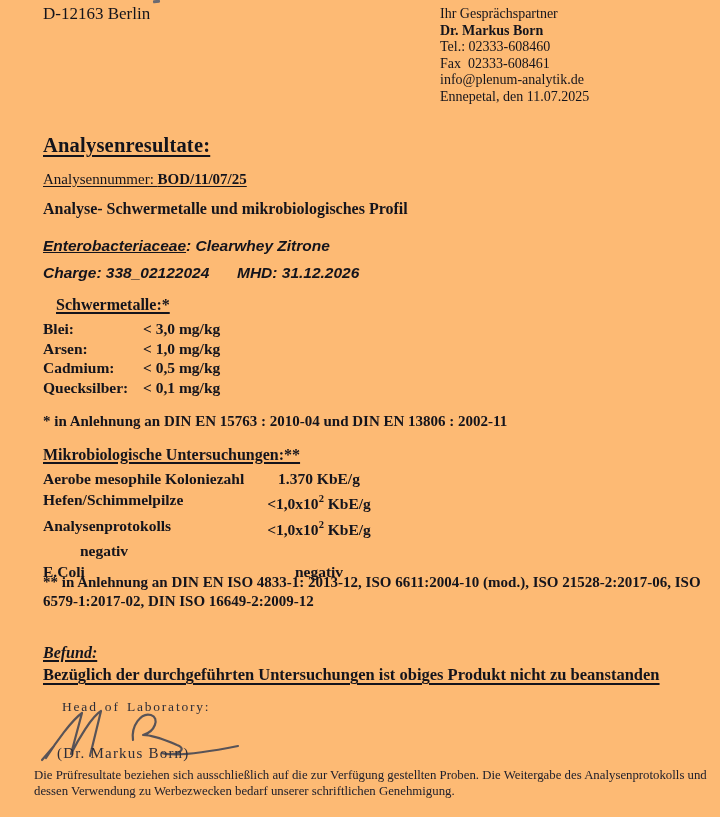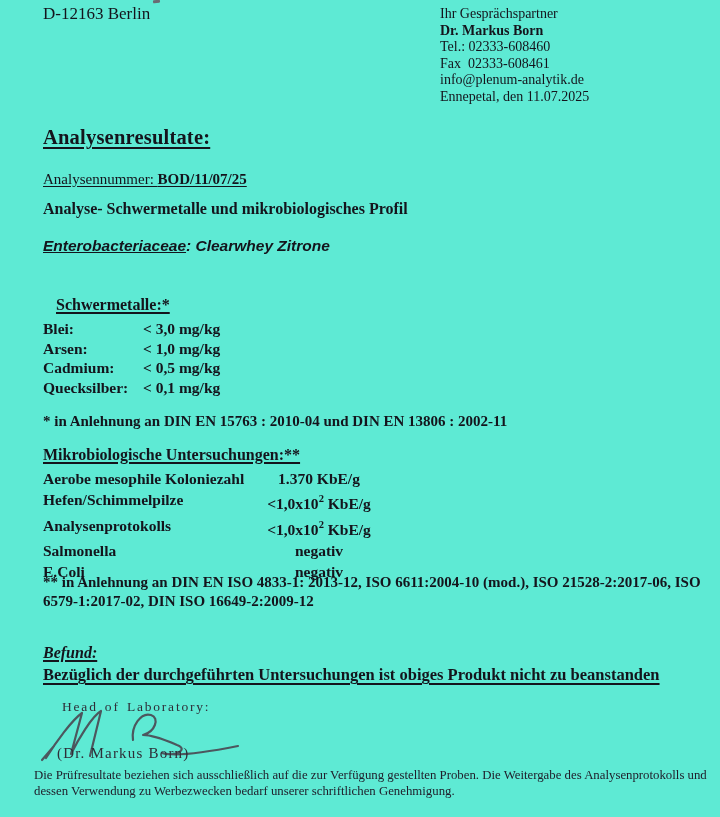--- a/index.html
+++ b/index.html
@@ -1,32 +1,32 @@
 <!DOCTYPE html>
 <html><head>
 <meta charset="utf-8">
 <style>
   html,body{margin:0;padding:0;background:#fff;}
   .page{
-    position:relative;width:720px;height:817px;background:#5eead4;overflow:hidden;
+    position:relative;width:720px;height:817px;background:#fdba74;overflow:hidden;
     font-family:"Liberation Serif","DejaVu Serif",serif;color:#14141c;
   }
   .abs{position:absolute;}
   .b{font-weight:bold;}
   .u{text-decoration:underline;}
   .pre{white-space:pre;}
 
   .scan-mark{left:153px;top:0;width:7px;height:3px;background:#6a6a72;border-radius:1px;transform:rotate(-8deg);}
 
   .sender{left:43px;top:4px;font-size:17px;}
 
   .contact{left:440px;top:6px;font-size:14px;line-height:16.5px;}
   .contact div{white-space:pre;}
 
-  .title{left:43px;top:126px;font-size:20.5px;font-weight:bold;letter-spacing:.2px;
+  .title{left:43px;top:134px;font-size:20.5px;font-weight:bold;letter-spacing:.2px;
          text-decoration:underline;text-decoration-thickness:2px;text-underline-offset:3px;}
 
   .analysis-no{left:43px;top:171px;font-size:15px;text-decoration:underline;text-underline-offset:2px;}
 
   .subtitle{left:43px;top:200px;font-size:16px;font-weight:bold;}
 
   .sansit{font-family:"Liberation Sans","DejaVu Sans",sans-serif;font-style:italic;font-weight:bold;font-size:15.5px;}
   .proben{left:43px;top:237px;}
   .charge{left:43px;top:264px;}
   .charge .first{display:inline-block;width:194px;}
@@ -80,20 +80,21 @@
   </div>
 
   <div class="abs title">Analysenresultate:</div>
 
   <div class="abs analysis-no"><span class="pre">Analysennummer: </span><span class="b">BOD/11/07/25</span></div>
 
   <div class="abs subtitle">Analyse- Schwermetalle und mikrobiologisches Profil</div>
 
   <div class="abs proben sansit"><span class="u">Enterobacteriaceae</span><span>: Clearwhey Zitrone</span></div>
 
+  <div class="abs charge sansit"><span class="first">Charge: 338_02122024</span><span>MHD: 31.12.2026</span></div>
 
   <div class="abs sec-head metals-head">Schwermetalle:*</div>
   <div class="abs metals" id="metal-rows">
       <div class="row">
         <span class="lbl">Blei:</span>
         <span class="val">&lt; 3,0 mg/kg</span>
       </div>
       <div class="row">
         <span class="lbl">Arsen:</span>
         <span class="val">&lt; 1,0 mg/kg</span>
@@ -117,21 +118,20 @@
       </div>
       <div class="row">
         <span class="lbl">Hefen/Schimmelpilze</span>
         <span class="val">&lt;1,0x10<sup>2</sup> KbE/g</span>
       </div>
       <div class="row">
         <span class="lbl">Analysenprotokolls</span>
         <span class="val">&lt;1,0x10<sup>2</sup> KbE/g</span>
       </div>
       <div class="row">
-        <span class="lbl">Salmonella</span>
         <span class="val">negativ</span>
       </div>
       <div class="row">
         <span class="lbl">E.Coli</span>
         <span class="val">negativ</span>
       </div>
     </div>
   <div class="abs footnote2">** in Anlehnung an DIN EN ISO 4833-1: 2013-12, ISO 6611:2004-10 (mod.), ISO 21528-2:2017-06, ISO 6579-1:2017-02, DIN ISO 16649-2:2009-12</div>
 
   <div class="abs befund-head">Befund:</div>

